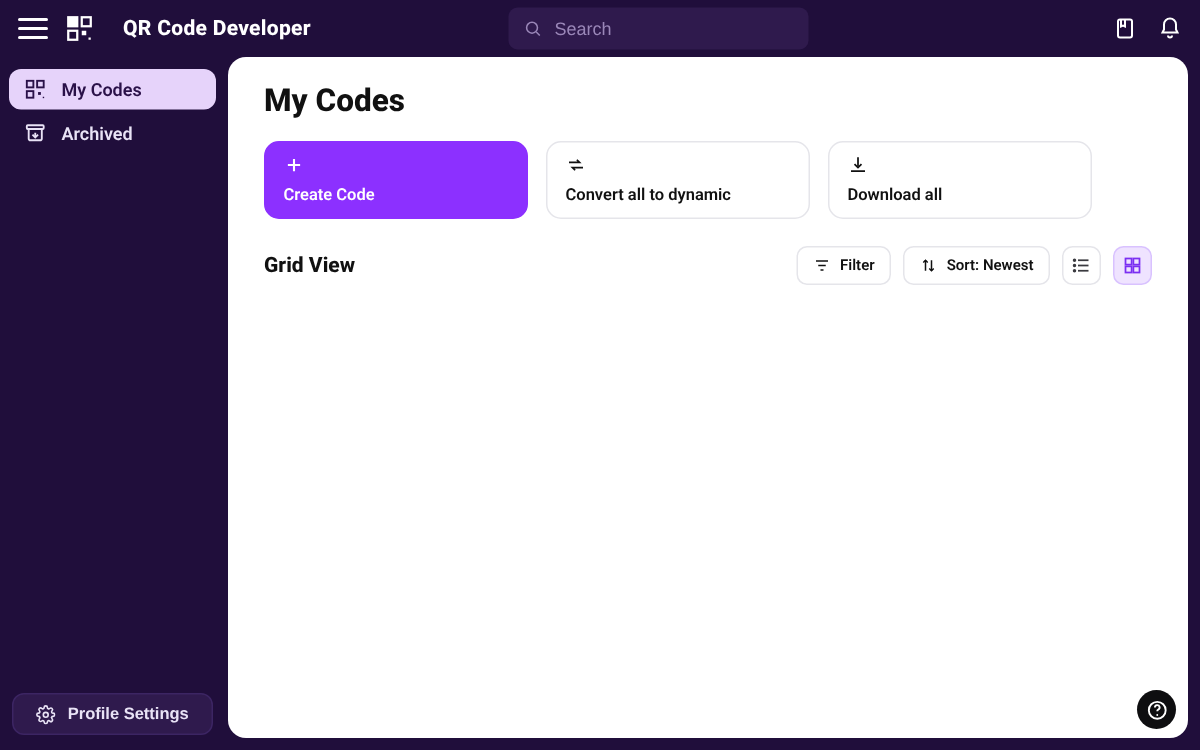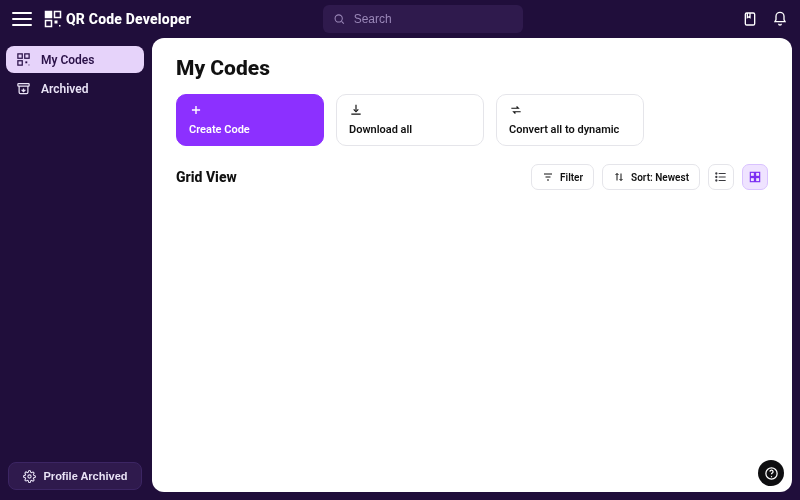--- a/index.html
+++ b/index.html
@@ -15,21 +15,21 @@
     height: 38px;
     display: flex; align-items: center;
     padding: 0 12px;
     gap: 12px;
   }
   .hamburger {
     width: 20px; height: 20px; display:flex; flex-direction:column; justify-content:center; gap:4px;
     cursor:pointer;
   }
   .hamburger span { display:block; height:2px; background:#fff; border-radius:1px; }
-  .logo-wrap { display:flex; align-items:center; gap:4px;}
+  .logo-wrap { display:flex; align-items:center; gap:20px;}
   .logo-mark {
     width:18px; height:18px; position:relative;
   }
   .logo-mark svg { width:18px; height:18px; }
   .logo-text { font-weight:800; font-size:14px; letter-spacing:.2px; }
   .search-wrap {
     margin-left: 120px;
     width: 200px; height:28px;
     background:#2f1a4d; border-radius:6px;
     display:flex; align-items:center; padding:0 10px; gap:8px;
@@ -77,21 +77,21 @@
     flex:1; background:#fff; border-radius:12px;
     margin: 0 8px 8px 2px;
     color:#111;
     padding: 18px 24px;
     position:relative;
     overflow:hidden;
   }
   .page-title { font-size:21px; font-weight:800; margin-bottom:14px; }
   .action-row { display:flex; gap:12px; margin-bottom:18px; }
   .action-card {
-    width:148px; height:52px; border-radius:10px;
+    width:176px; height:52px; border-radius:10px;
     border:1px solid #e5e5ea; background:#fff;
     padding:8px 12px; display:flex; flex-direction:column; gap:6px;
     cursor:pointer;
   }
   .action-card .aicon { width:14px; height:14px; color:#111; }
   .action-card .alabel { font-size:11px; font-weight:600; color:#111; }
   .action-card.primary {
     background:#8c30ff; border-color:#8c30ff; color:#fff;
   }
   .action-card.primary .aicon { color:#fff; }
@@ -198,56 +198,56 @@
       </span>
       <span>Archived</span>
     </div>
 
     <div class="sidebar-footer">
       <button class="profile-btn">
         <svg viewBox="0 0 24 24" width="13" height="13" fill="none" stroke="currentColor" stroke-width="2">
           <circle cx="12" cy="12" r="3"></circle>
           <path d="M19.4 15a1.7 1.7 0 0 0 .34 1.87l.06.06a2 2 0 1 1-2.83 2.83l-.06-.06a1.7 1.7 0 0 0-1.87-.34 1.7 1.7 0 0 0-1 1.56V21a2 2 0 1 1-4 0v-.09a1.7 1.7 0 0 0-1-1.56 1.7 1.7 0 0 0-1.87.34l-.06.06a2 2 0 1 1-2.83-2.83l.06-.06a1.7 1.7 0 0 0 .34-1.87 1.7 1.7 0 0 0-1.56-1H3a2 2 0 1 1 0-4h.09a1.7 1.7 0 0 0 1.56-1 1.7 1.7 0 0 0-.34-1.87l-.06-.06a2 2 0 1 1 2.83-2.83l.06.06a1.7 1.7 0 0 0 1.87.34H9a1.7 1.7 0 0 0 1-1.56V3a2 2 0 1 1 4 0v.09a1.7 1.7 0 0 0 1 1.56 1.7 1.7 0 0 0 1.87-.34l.06-.06a2 2 0 1 1 2.83 2.83l-.06.06a1.7 1.7 0 0 0-.34 1.87V9a1.7 1.7 0 0 0 1.56 1H21a2 2 0 1 1 0 4h-.09a1.7 1.7 0 0 0-1.56 1z"></path>
         </svg>
-        <span>Profile Archived</span>
+        <span>Profile Settings</span>
       </button>
     </div>
   </div>
 
   <div class="main">
     <div class="page-title">My Codes</div>
 
     <div class="action-row">
       <div class="action-card primary">
         <span class="aicon">
           <svg viewBox="0 0 24 24" width="14" height="14" fill="none" stroke="currentColor" stroke-width="2.4">
             <line x1="12" y1="5" x2="12" y2="19"></line>
               <line x1="5" y1="12" x2="19" y2="12"></line>
           </svg>
         </span>
         <span class="alabel">Create Code</span>
       </div>
       <div class="action-card">
         <span class="aicon">
           <svg viewBox="0 0 24 24" width="14" height="14" fill="none" stroke="currentColor" stroke-width="2">
+            <path d="M4 9h12l-3-3"></path>
+              <path d="M20 15H8l3 3"></path>
+          </svg>
+        </span>
+        <span class="alabel">Convert all to dynamic</span>
+      </div>
+      <div class="action-card">
+        <span class="aicon">
+          <svg viewBox="0 0 24 24" width="14" height="14" fill="none" stroke="currentColor" stroke-width="2">
             <path d="M12 3v10"></path>
               <path d="M8 11l4 4 4-4"></path>
               <path d="M4 19h16"></path>
           </svg>
         </span>
         <span class="alabel">Download all</span>
-      </div>
-      <div class="action-card">
-        <span class="aicon">
-          <svg viewBox="0 0 24 24" width="14" height="14" fill="none" stroke="currentColor" stroke-width="2">
-            <path d="M4 9h12l-3-3"></path>
-              <path d="M20 15H8l3 3"></path>
-          </svg>
-        </span>
-        <span class="alabel">Convert all to dynamic</span>
       </div>
     </div>
 
     <div class="toolbar-row">
       <div class="grid-title">Grid View</div>
       <div class="toolbar-right">
         <div class="pill">
           <svg viewBox="0 0 24 24" width="12" height="12" fill="none" stroke="currentColor" stroke-width="2">
             <line x1="4" y1="6" x2="20" y2="6"></line>
               <line x1="7" y1="12" x2="17" y2="12"></line>

